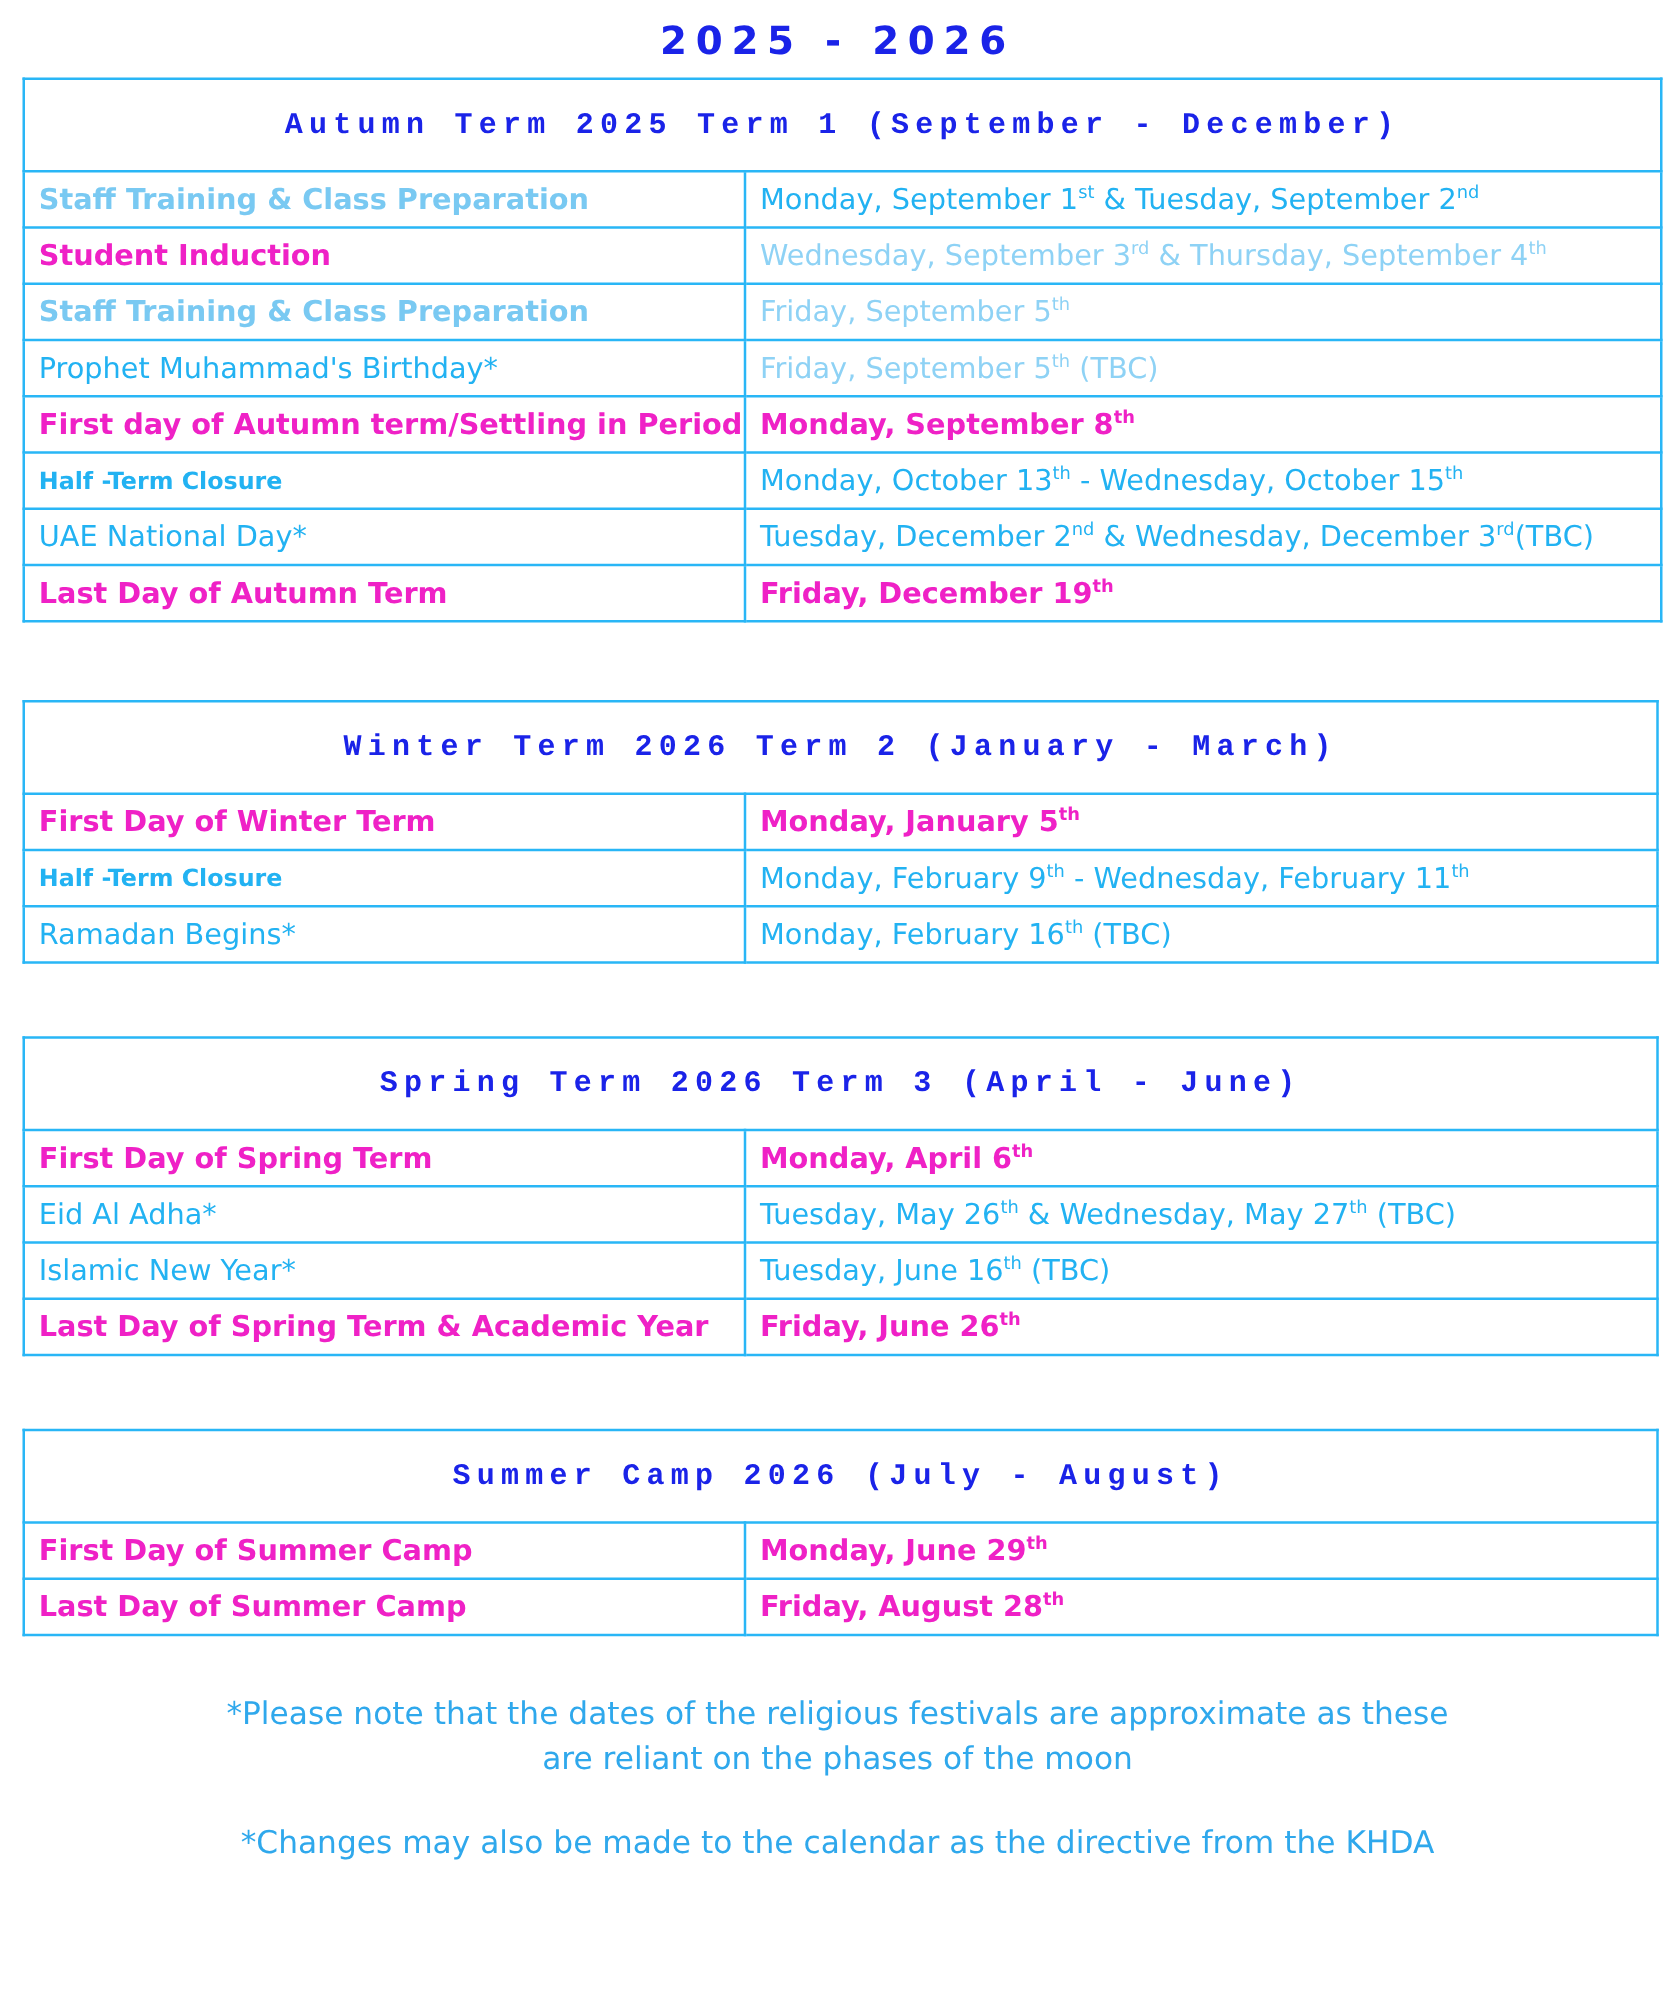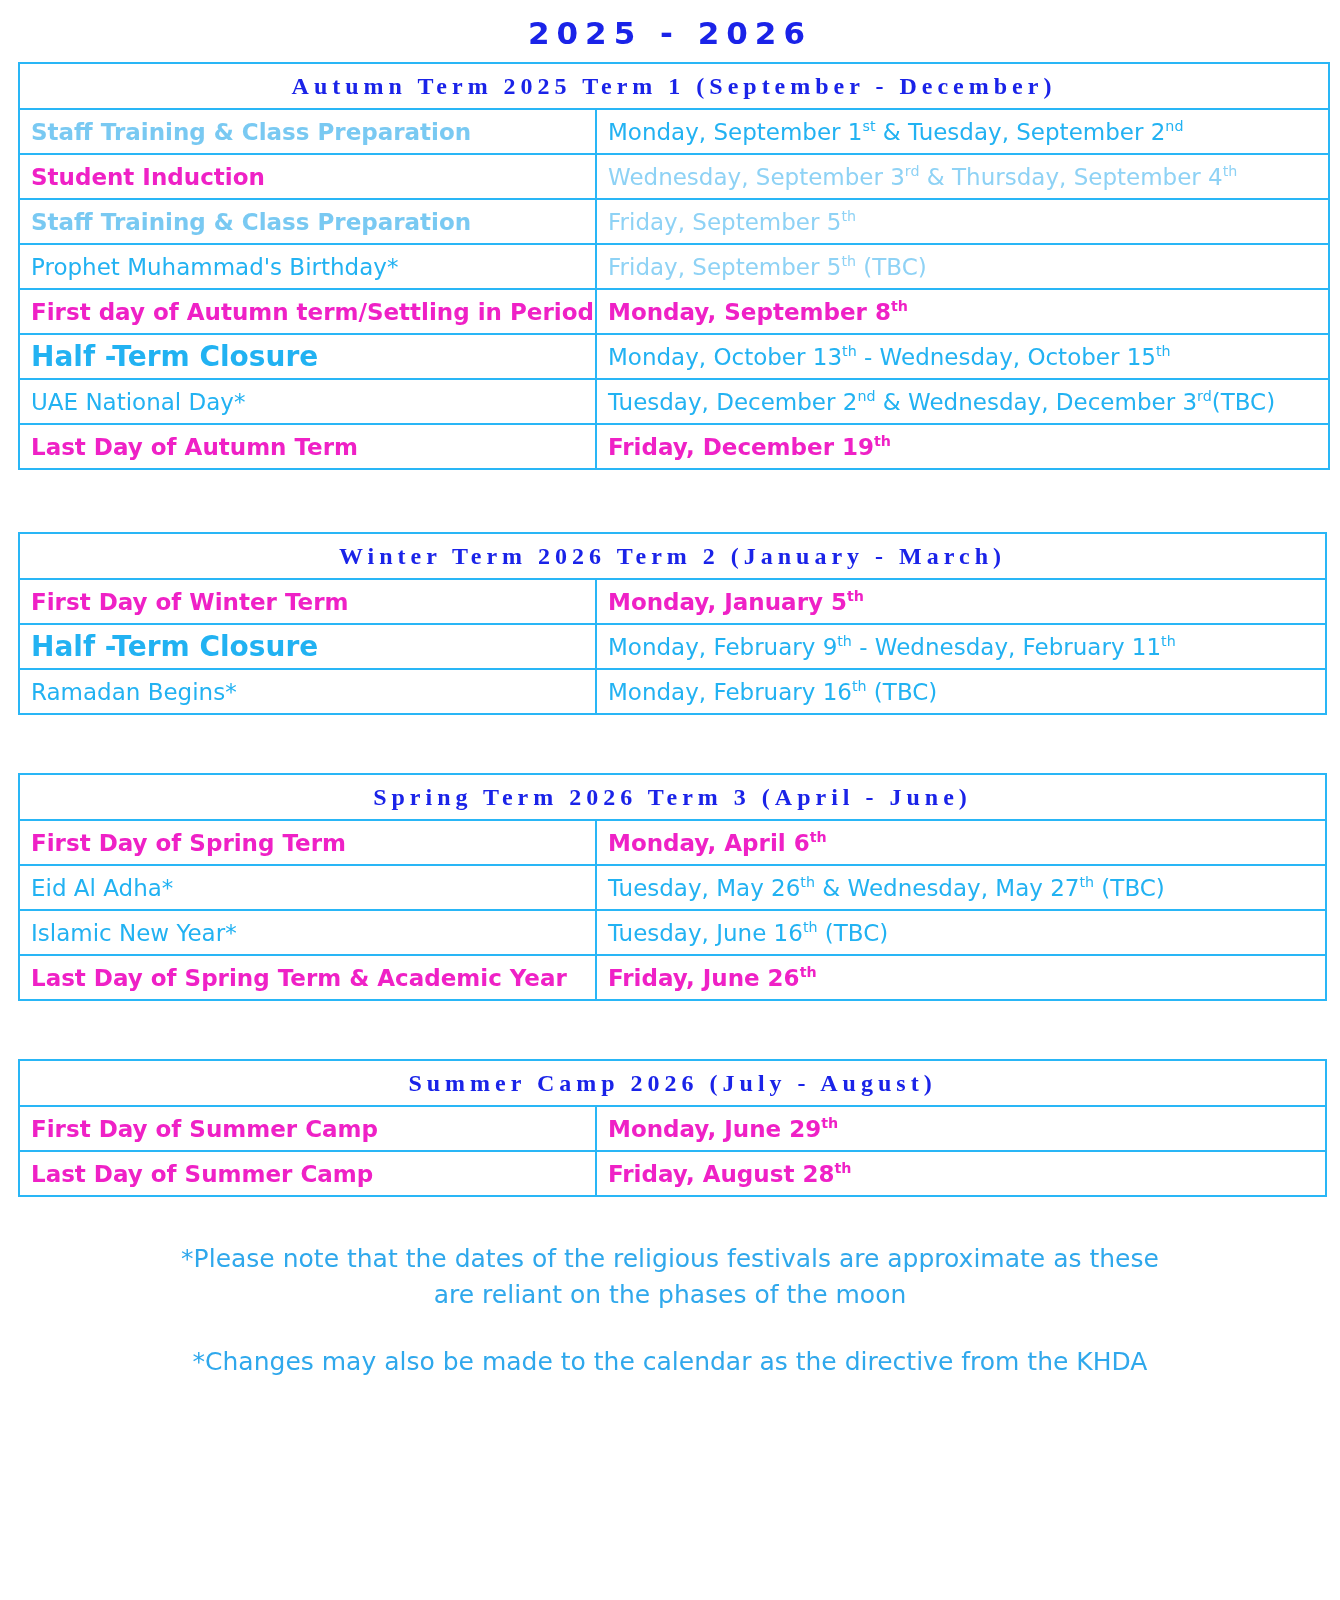--- a/index.html
+++ b/index.html
@@ -43,43 +43,43 @@
 
   .cal-table td, .cal-table th {
     border: 2px solid #29b6f6;
     padding: 0 0 0 11px;
     vertical-align: middle;
     text-align: left;
   }
 
   .term-header {
     text-align: center !important;
-    padding: 0 !important;
+    padding: 14px !important;
     height: 44px;
     color: #1a23e8;
-    font-family: Liberation Serif, serif;
+    font-family: Liberation Mono, monospace;
     font-weight: bold;
     font-size: 24px;
     letter-spacing: 5px;
     white-space: nowrap;
   }
 
   .cal-row td { height: 43px; }
 
   
   .t-magenta {
     color: #ef21c6;
     font-weight: bold;
     font-size: 23px;
     font-family: "DejaVu Sans", sans-serif;
   }
   .t-cyan-bold {
     color: #22b2f2;
     font-weight: bold;
-    font-size: 28px;
+    font-size: 19px;
     font-family: "DejaVu Sans", sans-serif;
   }
   .t-cyan {
     color: #22b2f2;
     font-weight: normal;
     font-size: 23px;
     font-family: "DejaVu Sans", sans-serif;
     margin-top: 48px;
   }
   .t-lightblue {

